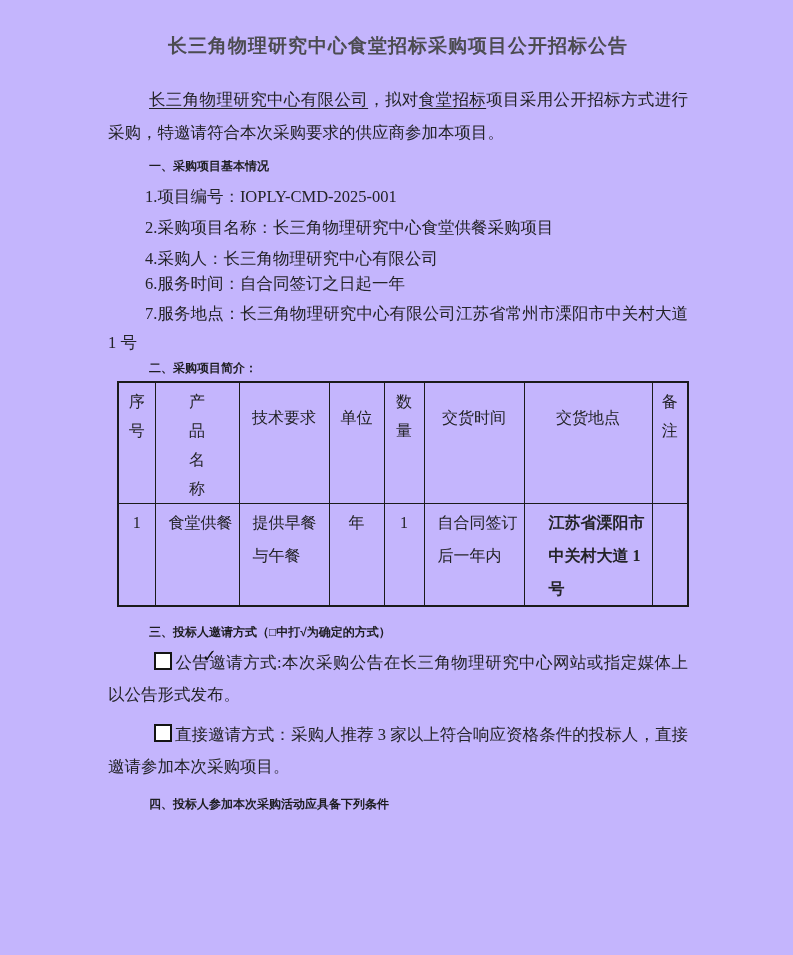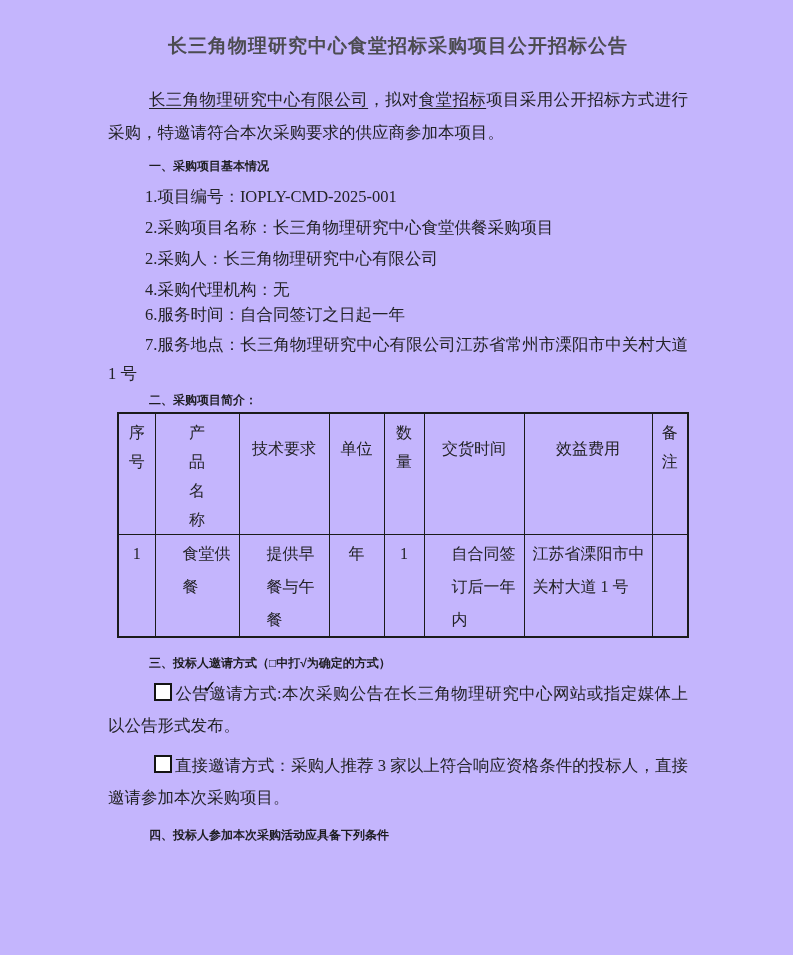--- a/index.html
+++ b/index.html
@@ -16,39 +16,39 @@
     font-weight:bold;font-size:19px;letter-spacing:1px;color:#4c4c51;
   }
   .p-intro{margin:23px 0 0;line-height:33px;text-indent:41px;text-align:justify;}
   .u{text-decoration:underline;text-underline-offset:3px;}
   .sec-heading{
     margin:0;line-height:30px;padding-left:41px;
     font-weight:bold;font-size:12px;color:#1d1d21;
     font-family:"Liberation Sans","DejaVu Sans",sans-serif;
   }
   .h1{margin-top:2px;}
-  .h2{margin-top:0;line-height:24px;}
+  .h2{margin-top:0;line-height:24px;font-family:Liberation Mono, monospace;}
   .h3{margin-top:10px;}
   .h4{margin-top:6px;}
   .bi-item{line-height:31px;padding-left:37px;}
   .bi-item.i6{margin-top:-6px;}
   .p-flow{margin:0;line-height:29px;text-indent:37px;text-align:justify;}
   .p5{margin-top:2px;}
   .b{font-weight:bold;font-family:"Liberation Sans","DejaVu Sans",sans-serif;}
   table.spec{
     border-collapse:collapse;table-layout:fixed;margin-left:9px;margin-top:0;
     width:570px;font-size:16px;border:2px solid #1b1b1b;color:#232327;
   }
   table.spec td{border:1px solid #1b1b1b;vertical-align:top;overflow:hidden;}
   tr.hdr td{height:56px;line-height:29px;text-align:center;padding:20px 8px 0;}
   tr.hdr td.h-name{padding:4px 26px 0;}
   tr.hdr td.h-narrow{padding:4px 8px 0;}
-  tr.data td{height:64px;line-height:33px;padding:2px 6px 0 27px;text-align:left;}
+  tr.data td{height:64px;line-height:33px;padding:2px 6px 0 13px;text-align:left;}
   tr.data td.c-center{text-align:center;padding:2px 2px 0;}
-  tr.data td.c-addr{padding:2px 5px 0 8px;}
+  tr.data td.c-addr{padding:2px 5px 0 24px;font-weight:bold;}
   .p-inv{margin:0;line-height:32px;text-indent:46px;text-align:justify;}
   .inv1{margin-top:0;}
   .inv2{margin-top:8px;}
   .checkbox{
     display:inline-block;width:14px;height:14px;border:2px solid #141414;
     position:relative;margin-right:3px;vertical-align:-2px;background:#fff;
   }
   .checkbox .mark{
     position:absolute;top:-8px;left:0px;font-size:18px;font-weight:bold;
     color:#111;font-family:"DejaVu Sans",sans-serif;line-height:20px;
@@ -62,22 +62,21 @@
 <div class="page">
 
   <h1 class="doc-title">长三角物理研究中心食堂招标采购项目公开招标公告</h1>
 
   <p class="p-intro"><span class="u">长三角物理研究中心有限公司</span><span>，拟对</span><span class="u">食堂招标</span><span>项目采用公开招标方式进行采购，特邀请符合本次采购要求的供应商参加本项目。</span></p>
 
   <p class="sec-heading h1">一、采购项目基本情况</p>
 
   <div class="bi-item">1.项目编号：IOPLY-CMD-2025-001</div>
   <div class="bi-item">2.采购项目名称：长三角物理研究中心食堂供餐采购项目</div>
-  <div class="bi-item">2.采购人：长三角物理研究中心有限公司</div>
-  <div class="bi-item">4.采购代理机构：无</div>
+  <div class="bi-item">4.采购人：长三角物理研究中心有限公司</div>
 
 
   <div class="bi-item i6">6.服务时间：自合同签订之日起一年</div>
   <p class="p-flow">7.服务地点：长三角物理研究中心有限公司江苏省常州市溧阳市中关村大道 1 号</p>
 
   <p class="sec-heading h2">二、采购项目简介：</p>
 
   <table class="spec">
     <colgroup>
       <col style="width:37px">
@@ -90,21 +89,21 @@
         <col style="width:36px">
     </colgroup>
     <tbody>
         <tr class="hdr">
       <td class="h-narrow">序号</td>
       <td class="h-name">产品名称</td>
       <td>技术要求</td>
       <td>单位</td>
       <td class="h-narrow">数量</td>
       <td>交货时间</td>
-      <td>效益费用</td>
+      <td>交货地点</td>
       <td class="h-narrow">备注</td>
     </tr>
     <tr class="data">
       <td class="c-center">1</td>
       <td>食堂供餐</td>
       <td>提供早餐与午餐</td>
       <td class="c-center">年</td>
       <td class="c-center">1</td>
       <td>自合同签订后一年内</td>
       <td class="c-addr">江苏省溧阳市中关村大道 1 号</td>

